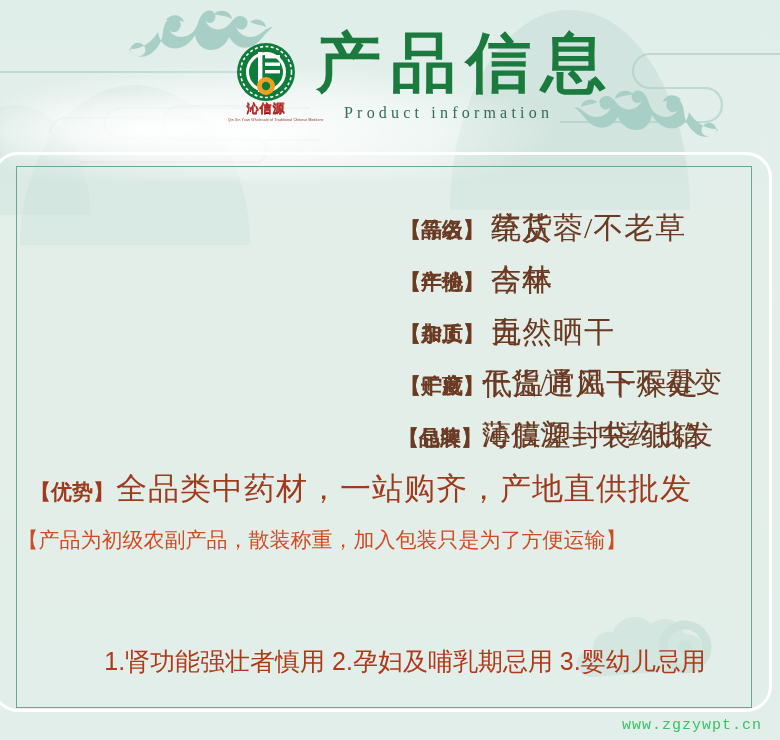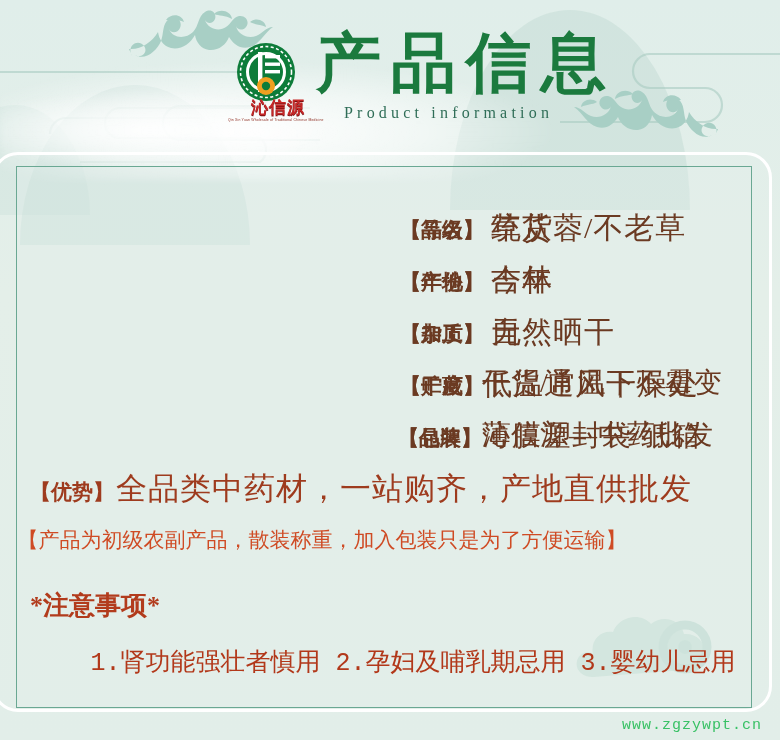--- a/index.html
+++ b/index.html
@@ -31,22 +31,22 @@
   .cl2{fill:none;stroke:rgba(172,205,196,.45);stroke-width:2.2;}
 
   .vine{position:absolute;fill:#a8cfc5;}
   .vine-l{left:122px;top:8px;}
   .vine-r{left:545px;top:88px;transform:scaleX(-1);}
 
   
   .header{position:absolute;left:0;top:0;width:780px;height:150px;}
   .logo{position:absolute;left:226px;top:42px;width:80px;height:88px;}
   .logo-circ{position:absolute;left:6px;top:0;width:68px;height:60px;}
-  .logo-name{position:absolute;left:12px;top:57px;width:80px;text-align:center;
-    font-family:"Liberation Sans",sans-serif;font-weight:bold;font-size:17px;
+  .logo-name{position:absolute;left:0;top:57px;width:80px;text-align:center;
+    font-family:"Liberation Sans",sans-serif;font-weight:bold;font-size:12px;
     color:#c62828;letter-spacing:1px;line-height:18px;
     text-shadow:0 1px 0 #7a1010;}
   .logo-en{position:absolute;left:0;top:76px;width:80px;text-align:center;
     font-family:"Liberation Sans",sans-serif;font-size:3.6px;color:#8c2a1e;
     letter-spacing:.2px;white-space:nowrap;transform:scale(.95);}
 
   .title{position:absolute;left:316px;top:33px;
     font-family:"Liberation Serif","DejaVu Serif",serif;
     font-size:65px;font-weight:bold;color:#1b7a3e;letter-spacing:10px;
     line-height:60px;white-space:nowrap;}
@@ -87,22 +87,22 @@
   .adv .lab{left:14px;top:10px;color:#9e3b1e;}
   .adv .val{left:100px;top:0;color:#9e3b1e;font-size:31px;letter-spacing:1px;}
 
   .redline{position:absolute;left:0;top:336px;width:612px;text-align:center;
     font-family:"Liberation Serif","DejaVu Serif",serif;font-size:21px;
     color:#cf4b24;white-space:nowrap;}
 
   .notice-h{position:absolute;left:14px;top:398px;
     font-family:"Liberation Serif","DejaVu Serif",serif;font-size:26px;
     font-weight:bold;color:#b23b1c;white-space:nowrap;}
-  .notice-b{position:absolute;left:52px;top:455px;width:690px;
-    font-family:Liberation Mono, monospace;font-size:25px;
+  .notice-b{position:absolute;left:44px;top:455px;width:690px;
+    font-family:Liberation Sans, sans-serif;font-size:25px;
     color:#b2381a;white-space:nowrap;text-align:center;}
 
   .watermark{position:absolute;right:18px;bottom:6px;
     font-family:"Liberation Mono","DejaVu Sans Mono",monospace;
     font-size:15px;color:#2fbf5e;letter-spacing:1px;opacity:.95;white-space:nowrap;}
 </style>
 </head>
 <body>
 
 <div class="page">
@@ -224,18 +224,17 @@
       <span class="val big" style="font-size:28px;">沁信源—中药批发</span>
     </div>
 
     <div class="adv">
       <span class="lab sm">【优势】</span>
       <span class="val">全品类中药材，一站购齐，产地直供批发</span>
     </div>
 
     <div class="redline">【产品为初级农副产品，散装称重，加入包装只是为了方便运输】</div>
 
-    <div class="notice-h">*注意事项*</div>
     <div class="notice-b">1.肾功能强壮者慎用 2.孕妇及哺乳期忌用 3.婴幼儿忌用</div>
   </div>
 
   <div class="watermark">www.zgzywpt.cn</div>
 </div>
 
 </body></html>

